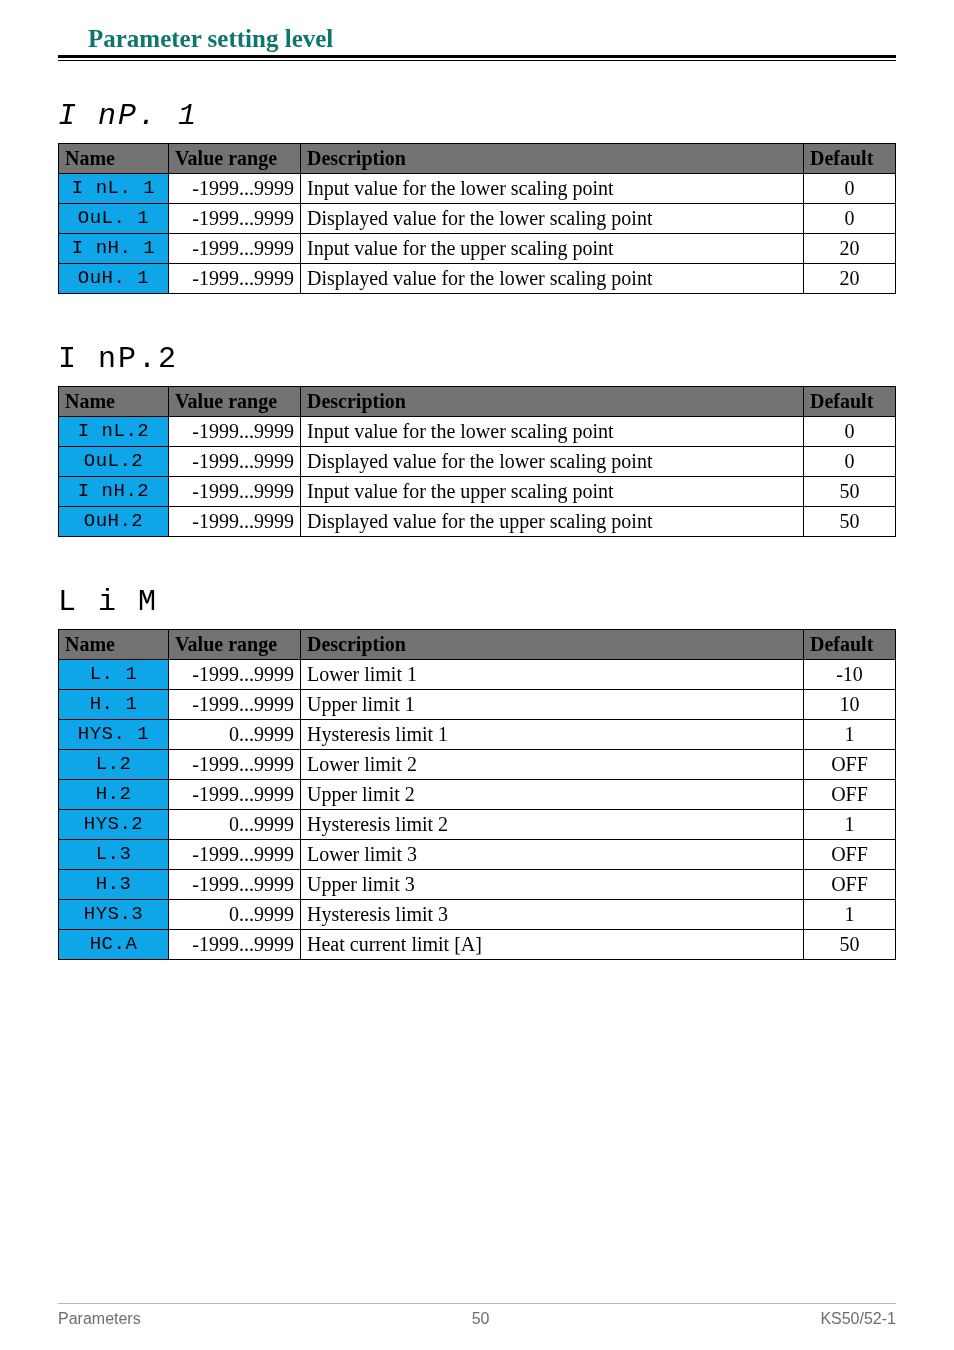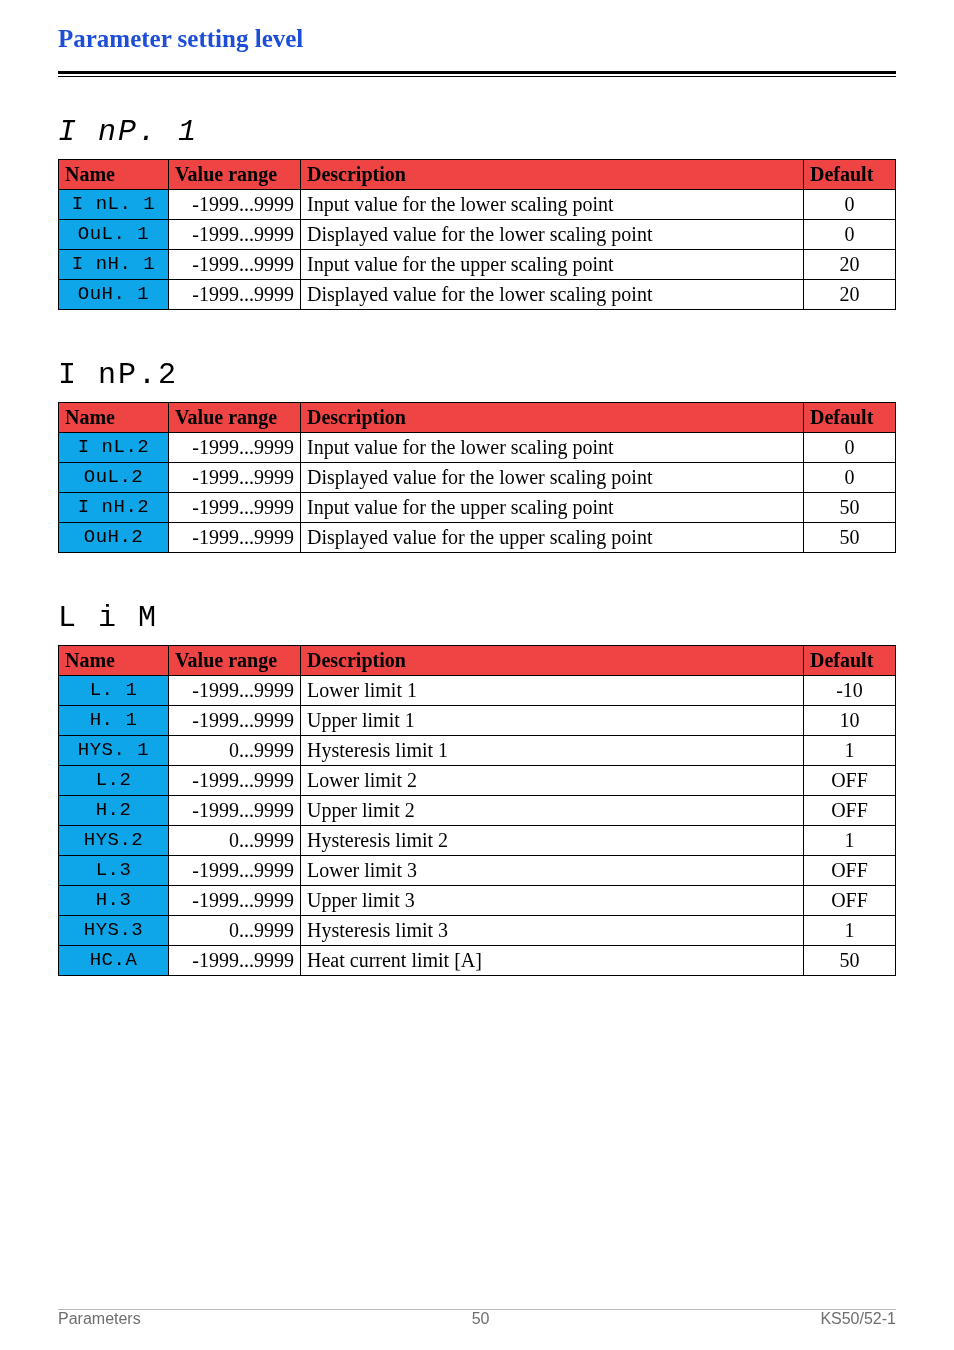--- a/index.html
+++ b/index.html
@@ -13,22 +13,23 @@
     width: 954px;
     min-height: 1350px;
     box-sizing: border-box;
     padding: 25px 58px 0 58px;
     position: relative;
   }
   .page-header {
     font-family: "Times New Roman", Times, serif;
     font-size: 25px;
     font-weight: bold;
-    color: #1d4ed8;
-    padding-bottom: 18px;
+    color: #0f766e;
+    padding-bottom: 2px;
+    margin-left: 30px;
   }
   .header-rule-thick {
     border: none;
     border-top: 3px solid #000;
     margin: 0;
   }
   .header-rule-thin {
     border: none;
     border-top: 1.2px solid #000;
     margin: 2px 0 0 0;
@@ -55,21 +56,21 @@
   table.param-table col.c-range { width: 132px; }
   table.param-table col.c-desc  { width: auto; }
   table.param-table col.c-def   { width: 92px; }
 
   .param-table th, .param-table td {
     border: 1px solid #000;
     padding: 3px 6px 3px 6px;
     line-height: 1.15;
   }
   .param-table th {
-    background: #ef4444;
+    background: #737373;
     text-align: left;
     font-weight: bold;
     font-size: 20px;
     font-family: "Times New Roman", Times, serif;
   }
   .param-table td {
     font-size: 20px;
   }
   .param-table td.name-cell {
     background: #0ea5e9;
@@ -92,20 +93,21 @@
   .seg {
     font-family: Liberation Serif, serif;
   }
 
   .footer {
     position: absolute;
     bottom: 22px;
     left: 58px;
     right: 58px;
     border-top: 1px solid #b8b8b8;
+    padding-top: 6px;
     font-family: Arial, Helvetica, sans-serif;
     font-size: 16px;
     color: #6e6e6e;
     display: flex;
     justify-content: space-between;
   }
 </style>
 </head>
 <body>
 

